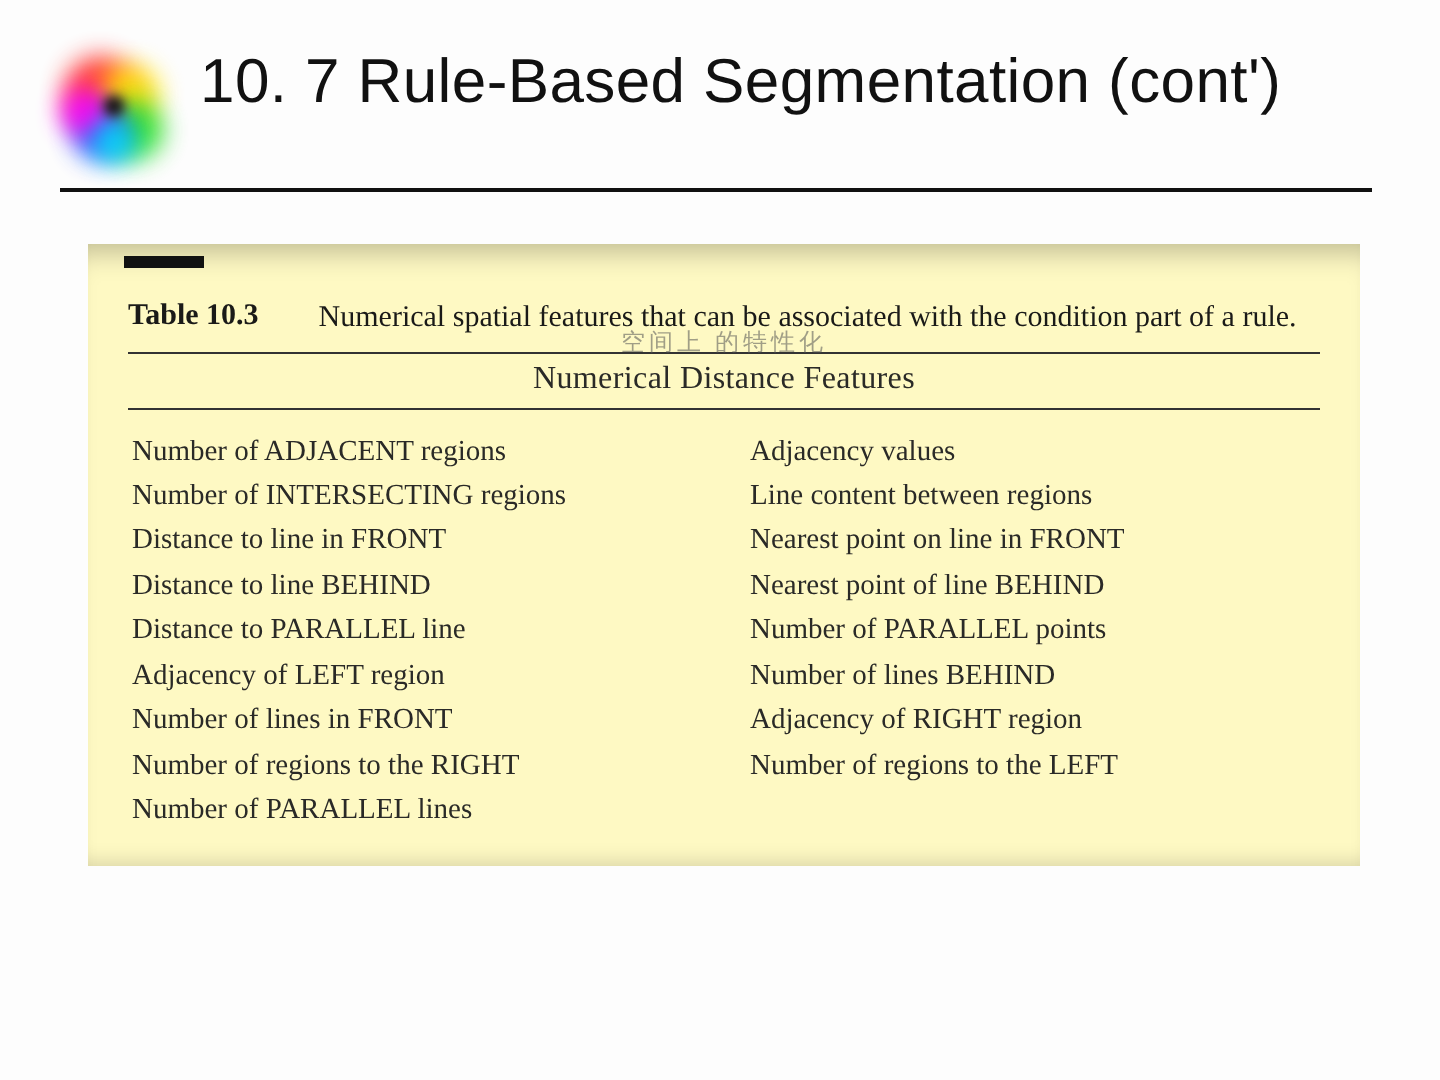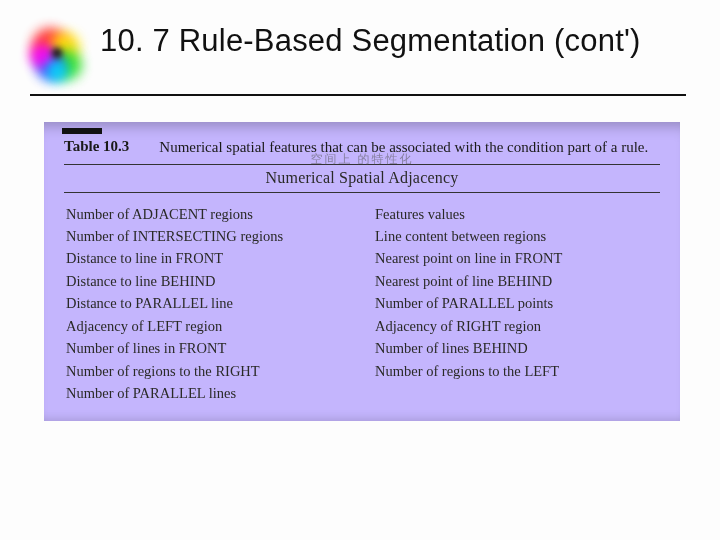--- a/index.html
+++ b/index.html
@@ -67,22 +67,22 @@
     flex: 0 0 10px;
   }
   .bullet-text {
     font-size: 25px;
     line-height: 1.28;
     color: #111;
   }
   .scan {
     margin-left: 10px;
     margin-right: 6px;
-    background: #c4b5fd;
-    padding: 8px 20px 16px 20px;
+    background: #fef9c3;
+    padding: 20px 20px 16px 20px;
     font-family: "Times New Roman", Times, serif;
     color: #2a2a27;
     position: relative;
     box-shadow: inset 0 14px 14px -10px rgba(0,0,0,0.25), inset 0 -10px 10px -8px rgba(0,0,0,0.15);
   }
   .blackbar {
     position: absolute;
     left: 18px;
     top: 6px;
     width: 40px;
@@ -155,41 +155,41 @@
   <div class="scan">
     <div class="blackbar"></div>
 
     <div class="tbl-label">
       <span class="lbl">Table 10.3</span>
       <span class="cap">Numerical spatial features that can be associated with the condition part of a rule.</span>
     </div>
 
     <div class="sec-title-row">
       <span class="scribble">空间上 的特性化</span>
-      <span class="sec-title">Numerical Spatial Adjacency</span>
+      <span class="sec-title">Numerical Distance Features</span>
     </div>
 
     <div class="cols">
       <div class="col">
         <div>Number of ADJACENT regions</div>
         <div>Number of INTERSECTING regions</div>
         <div>Distance to line in FRONT</div>
         <div>Distance to line BEHIND</div>
         <div>Distance to PARALLEL line</div>
         <div>Adjacency of LEFT region</div>
         <div>Number of lines in FRONT</div>
         <div>Number of regions to the RIGHT</div>
         <div>Number of PARALLEL lines</div>
       </div>
       <div class="col">
-        <div>Features values</div>
+        <div>Adjacency values</div>
         <div>Line content between regions</div>
         <div>Nearest point on line in FRONT</div>
         <div>Nearest point of line BEHIND</div>
         <div>Number of PARALLEL points</div>
+        <div>Number of lines BEHIND</div>
         <div>Adjacency of RIGHT region</div>
-        <div>Number of lines BEHIND</div>
         <div>Number of regions to the LEFT</div>
       </div>
     </div>
   </div>
 
 </div>
 
 </body></html>

